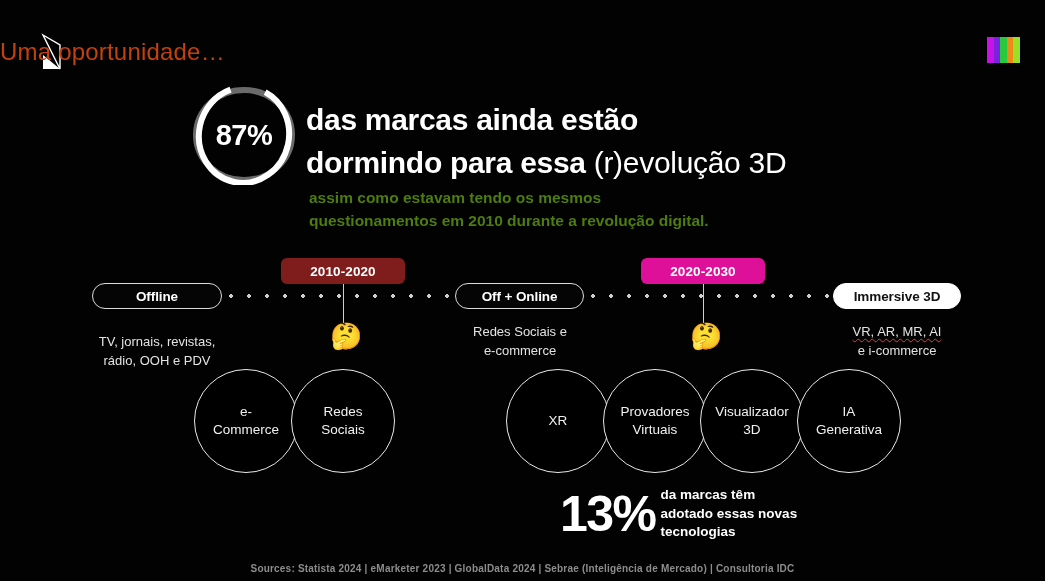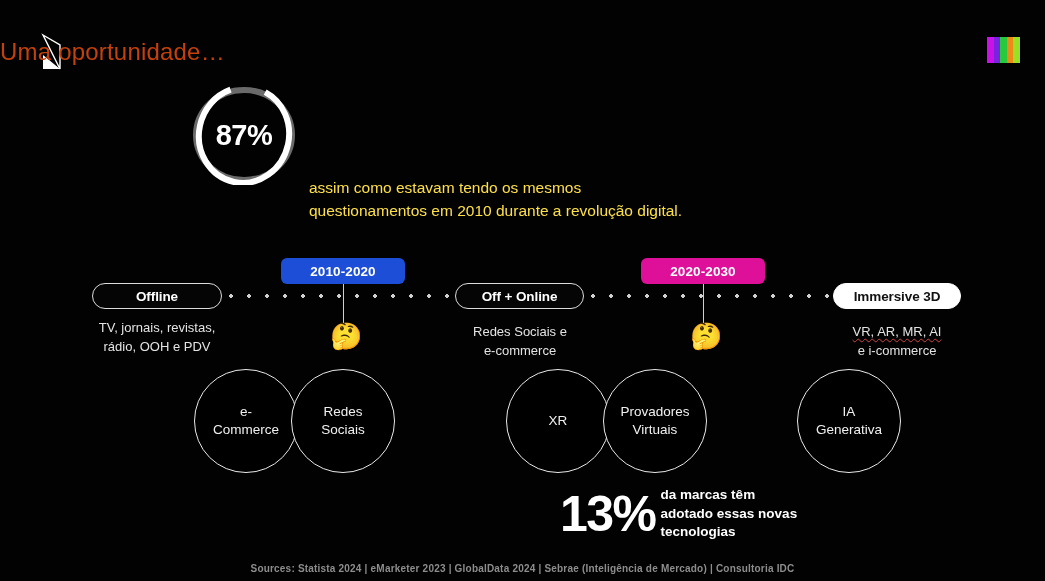--- a/index.html
+++ b/index.html
@@ -80,25 +80,25 @@
     line-height: 43px;
     font-weight: 700;
     letter-spacing: -0.3px;
     white-space: nowrap;
   }
   .headline .light { font-weight: 400; }
 
   .subhead {
     position: absolute;
     left: 309px;
-    top: 176px;
+    top: 186px;
     font-size: 15.5px;
     line-height: 23px;
-    font-weight: 400;
-    color: #fde047;
+    font-weight: 700;
+    color: #4d7c0f;
   }
 
   
   .timeline { position: absolute; left: 0; top: 0; width: 1045px; height: 581px; pointer-events: none; }
 
   .dotline {
     position: absolute;
     top: 294px;
     height: 4px;
     background-image: radial-gradient(circle, #cfcfcf 1.6px, transparent 1.9px);
@@ -166,21 +166,21 @@
   .emoji-2 { left: 690px; }
 
   .caption {
     position: absolute;
     text-align: center;
     font-size: 13px;
     line-height: 19px;
     color: #e3e3e3;
     font-weight: 400;
   }
-  .cap-offline { left: 62px; top: 318px; width: 190px; }
+  .cap-offline { left: 62px; top: 332px; width: 190px; }
   .cap-offon   { left: 425px; top: 322px; width: 190px; }
   .cap-imm     { left: 802px; top: 322px; width: 190px; }
   .cap-imm .squiggle {
     border-bottom: 2px wavy #cf4444;
     text-decoration: underline;
     text-decoration-color: #cf4444;
     text-decoration-style: wavy;
     text-decoration-thickness: 1px;
     text-underline-offset: 2px;
   }
@@ -262,35 +262,39 @@
   </div>
 
   <div class="stat-ring">
     <svg width="110" height="100" viewBox="0 0 110 100">
       <ellipse cx="55" cy="50" rx="48" ry="45" fill="none" stroke="#6a6a6a" stroke-width="6"></ellipse>
       <ellipse cx="55" cy="50" rx="48" ry="45" fill="none" stroke="#ffffff" stroke-width="6" stroke-dasharray="256 36" stroke-dashoffset="-12" transform="rotate(-78 55 50)"></ellipse>
     </svg>
     <div class="stat-value">87%</div>
   </div>
 
+  <div class="headline">
+    <div>das marcas ainda estão</div>
+    <div><span>dormindo para essa </span><span class="light">(r)evolução 3D</span></div>
+  </div>
 
   <div class="subhead">
     <div>assim como estavam tendo os mesmos</div>
     <div>questionamentos em 2010 durante a revolução digital.</div>
   </div>
 
   <div class="timeline">
     <div class="dotline seg1"></div>
     <div class="dotline seg2"></div>
 
     <div class="pill pill-offline">Offline</div>
     <div class="pill pill-offon">Off + Online</div>
     <div class="pill pill-imm filled">Immersive 3D</div>
 
-    <div class="era-badge era-1" style="background:#1d4ed8">2010-2020</div>
+    <div class="era-badge era-1" style="background:#7f1d1d">2010-2020</div>
     <div class="era-stem stem-1" style="background:#cfcfcf"></div>
     <div class="era-emoji emoji-1">🤔</div>
 
     <div class="era-badge era-2" style="background:#de0f98">2020-2030</div>
     <div class="era-stem stem-2" style="background:#cfcfcf"></div>
     <div class="era-emoji emoji-2">🤔</div>
 
     <div class="caption cap-offline">
       <div>TV, jornais, revistas,</div>
       <div>rádio, OOH e PDV</div>
@@ -321,20 +325,26 @@
     <div class="circle" style="left:506px">
       <div>
         <div>XR</div>
         <div></div>
       </div>
     </div>
     <div class="circle" style="left:603px">
       <div>
         <div>Provadores</div>
         <div>Virtuais</div>
+      </div>
+    </div>
+    <div class="circle" style="left:700px">
+      <div>
+        <div>Visualizador</div>
+        <div>3D</div>
       </div>
     </div>
     <div class="circle" style="left:797px">
       <div>
         <div>IA</div>
         <div>Generativa</div>
       </div>
     </div>
   </div>
 

